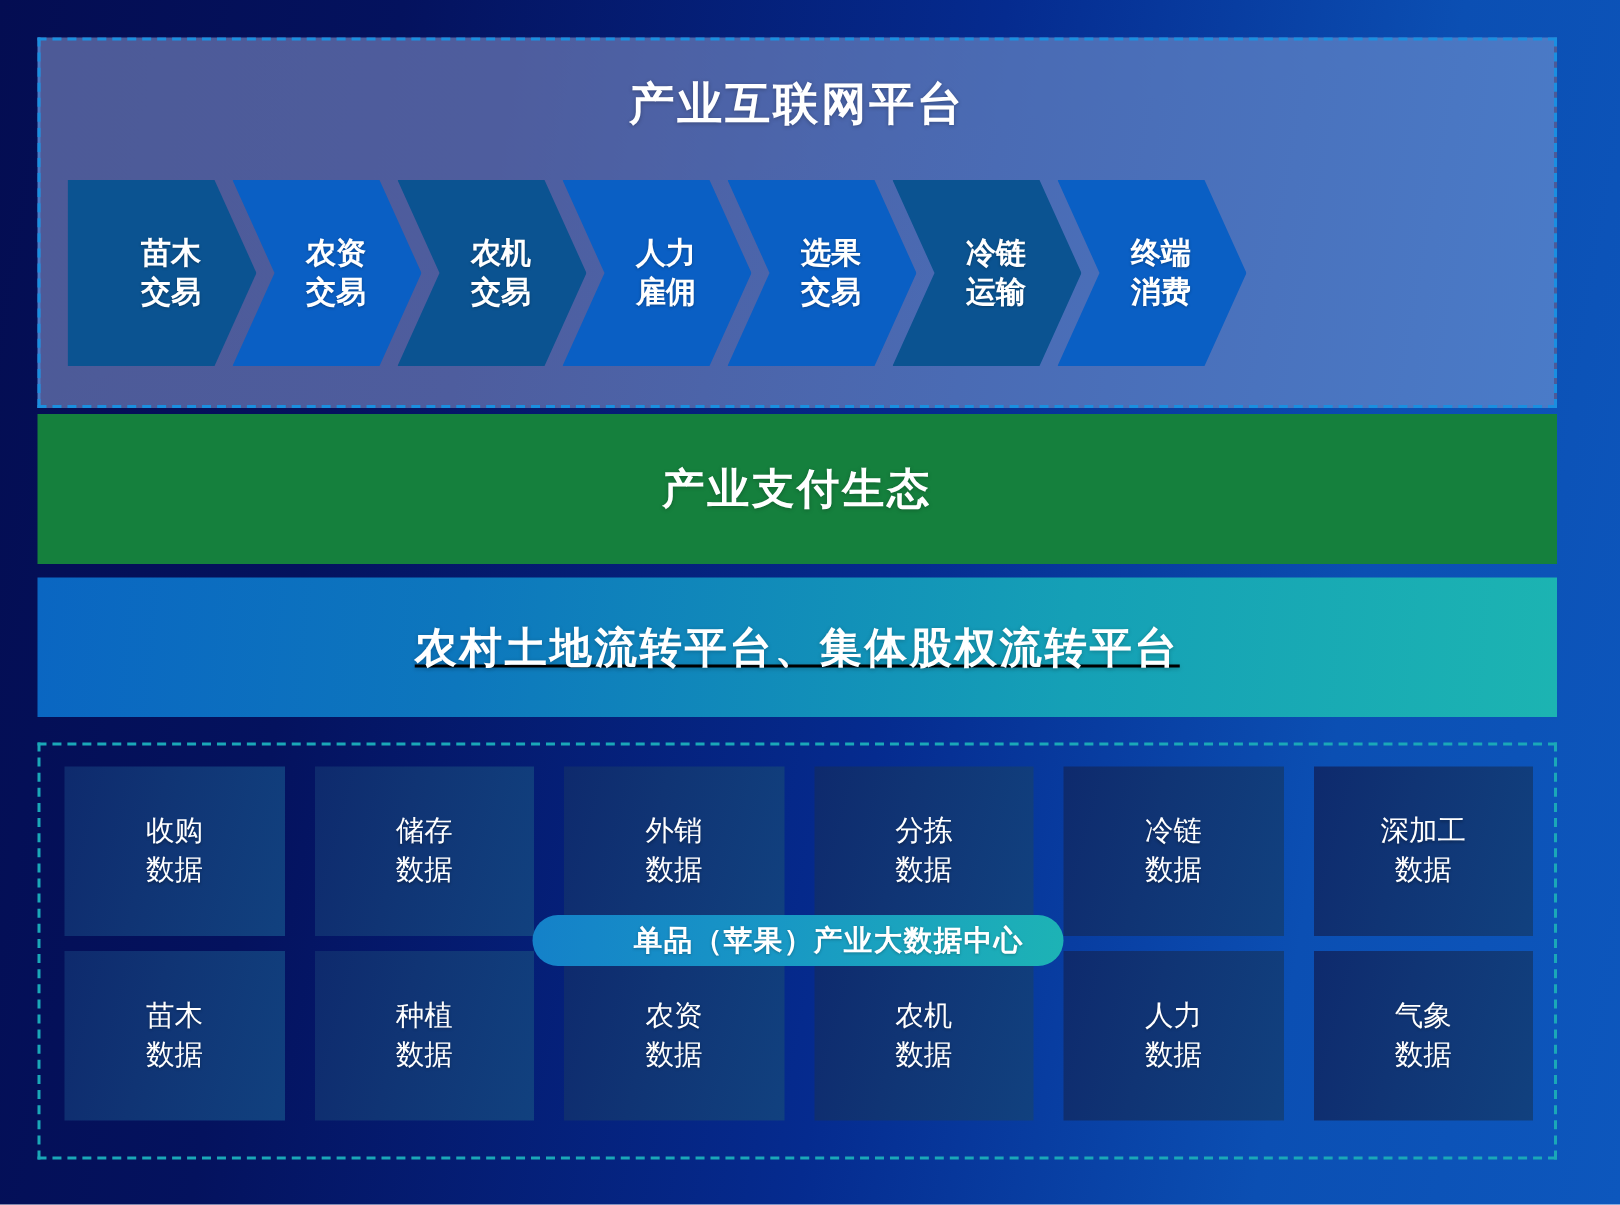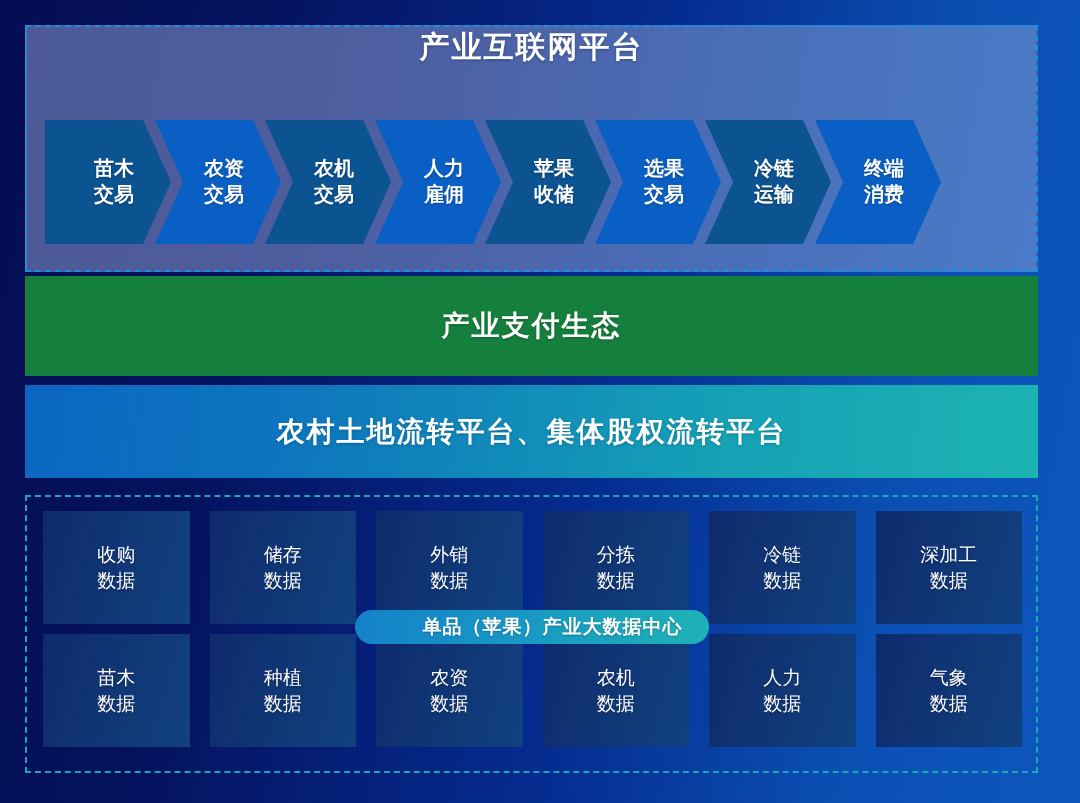--- a/index.html
+++ b/index.html
@@ -23,20 +23,21 @@
     height: 247px;
     background: linear-gradient(100deg, #4d5a97 0%, #4e5d9e 30%, #4a6bb4 62%, #4a7bc8 100%);
     border: 2px dashed #1a8fe0;
   }
   #top-title {
     text-align: center;
     color: #ffffff;
     font-size: 30px;
     font-weight: bold;
     letter-spacing: 2px;
+    margin-top: 22px;
     text-shadow: 0 1px 3px rgba(0,0,0,0.28);
   }
   #chevron-row {
     position: absolute;
     left: 18px;
     top: 93px;
     width: 980px;
     height: 124px;
     display: flex;
   }
@@ -90,20 +91,21 @@
   #land-band {
     position: absolute;
     left: 25px;
     top: 385px;
     width: 1013px;
     height: 93px;
     background: linear-gradient(95deg, #0a66c2 0%, #0d77bd 28%, #15a0b6 68%, #1cb4b2 100%);
     display: flex;
     align-items: center;
     justify-content: center;
+    text-decoration: underline;
   }
   #land-title {
     color: #ffffff;
     font-size: 28px;
     font-weight: bold;
     letter-spacing: 2px;
     text-shadow: 0 1px 3px rgba(0,0,0,0.22);
   }
 
   
@@ -179,24 +181,20 @@
 交易</span>
       </div>
       <div class="chevron dark">
         <span class="chevron-label">农机
 交易</span>
       </div>
       <div class="chevron light">
         <span class="chevron-label">人力
 雇佣</span>
       </div>
-      <div class="chevron dark">
-        <span class="chevron-label">苹果
-收储</span>
-      </div>
       <div class="chevron light">
         <span class="chevron-label">选果
 交易</span>
       </div>
       <div class="chevron dark">
         <span class="chevron-label">冷链
 运输</span>
       </div>
       <div class="chevron light">
         <span class="chevron-label">终端

